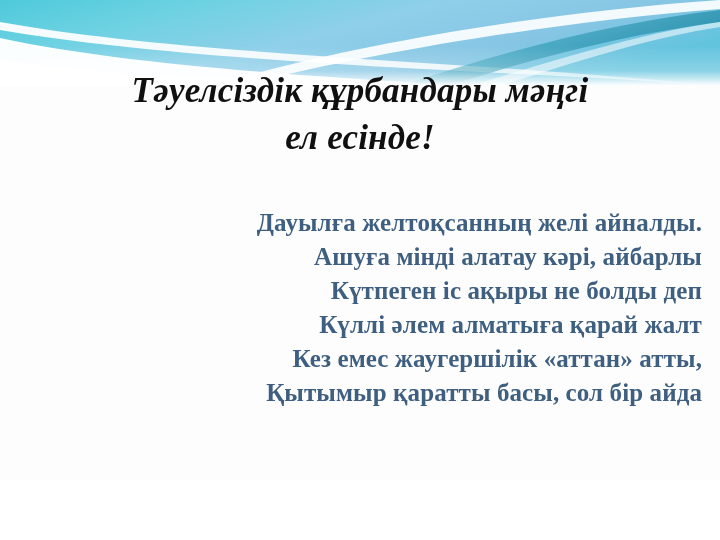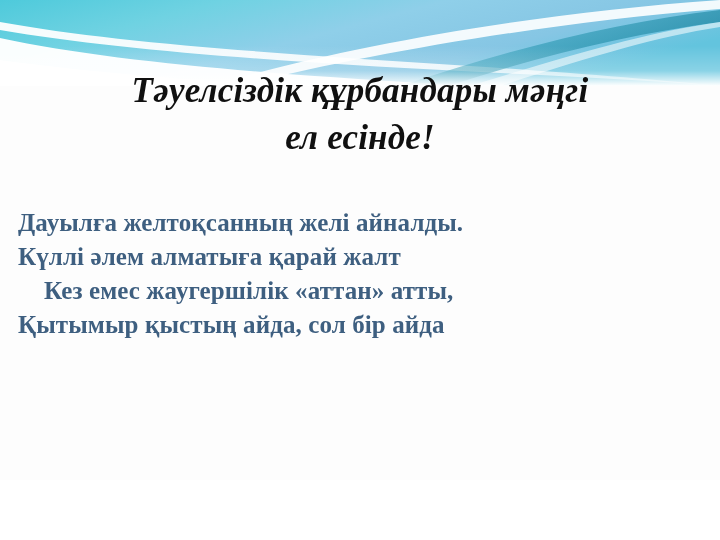--- a/index.html
+++ b/index.html
@@ -63,21 +63,21 @@
     font-size: 35px;
     font-style: italic;
   }
 
   
   #poem {
     position: absolute;
     top: 206px;
     left: 0;
     width: 720px;
-    text-align: left;
+    text-align: right;
     box-sizing: border-box;
     padding: 0 18px;
   }
   .poem-line {
     font-family: "Liberation Serif", "DejaVu Serif", serif;
     font-weight: 700;
     font-size: 25px;
     line-height: 34px;
     color: #3e5f80;
     white-space: nowrap;
@@ -138,18 +138,20 @@
     </svg>
   </div>
 
   <div id="title-block">
     <div class="title-line">Тәуелсіздік құрбандары мәңгі</div>
     <div class="title-line second">ел есінде!</div>
   </div>
 
   <div id="poem">
     <div class="poem-line">Дауылға желтоқсанның желі айналды.</div>
+    <div class="poem-line">Ашуға мінді алатау кәрі, айбарлы</div>
+    <div class="poem-line">Күтпеген іс ақыры не болды деп</div>
     <div class="poem-line">Күллі әлем алматыға қарай жалт</div>
     <div class="poem-line indent">Кез емес жаугершілік «аттан» атты,</div>
-    <div class="poem-line">Қытымыр қыстың айда, сол бір айда</div>
+    <div class="poem-line">Қытымыр қаратты басы, сол бір айда</div>
   </div>
 
 </div>
 
 </body></html>

